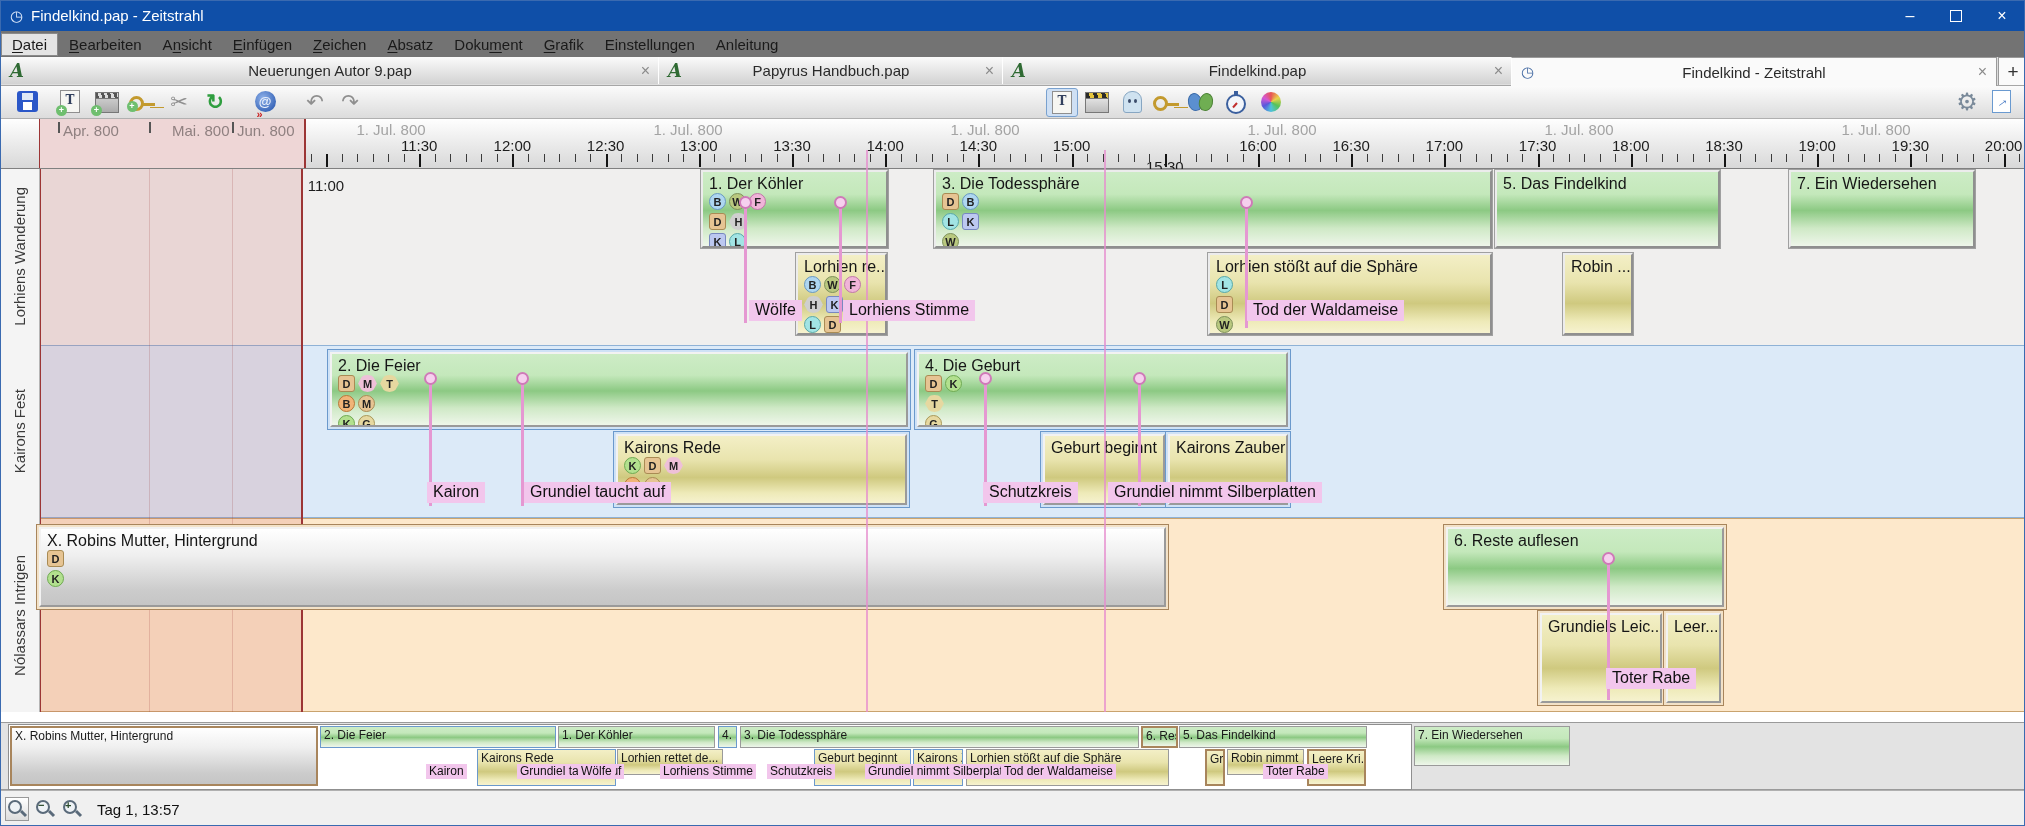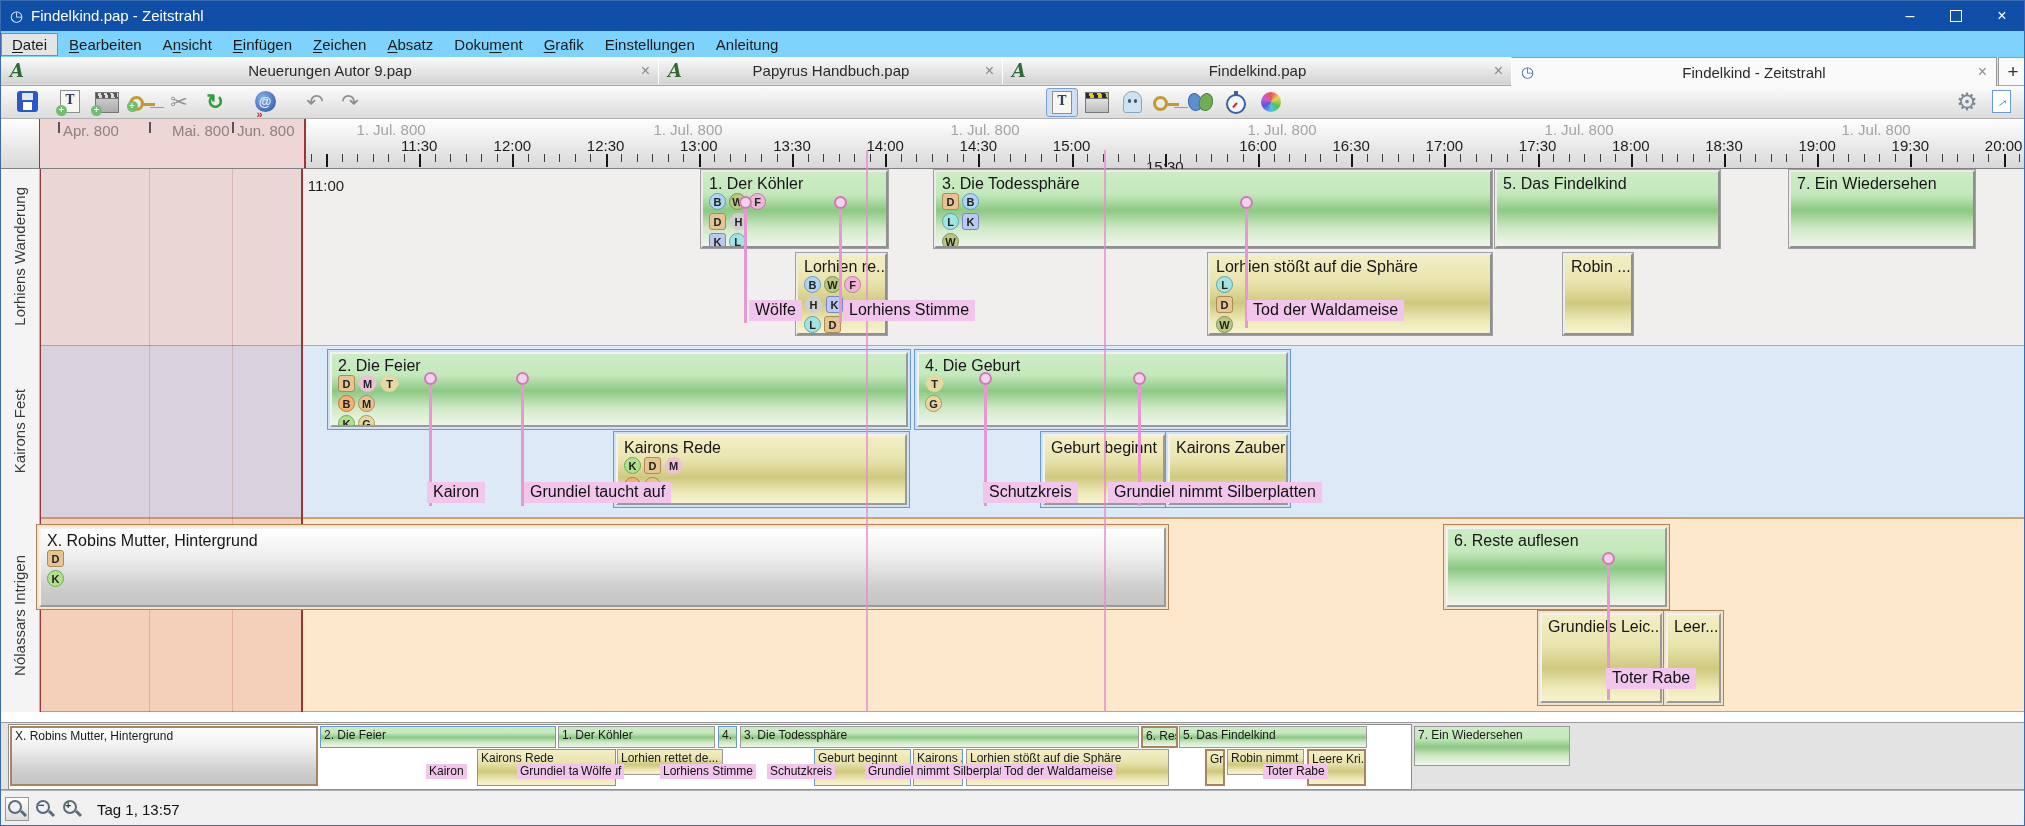--- a/index.html
+++ b/index.html
@@ -9,21 +9,21 @@
   
   #titlebar{position:absolute;left:0;top:0;width:100%;height:31px;background:#0f4fa8;
             color:#fff;display:flex;align-items:center;z-index:50}
   #titlebar .appicon{margin:0 8px 0 10px;font-size:15px;color:#dce8fa}
   #titlebar .title{font-size:15px}
   #titlebar .spacer{flex:1}
   .winbtn{width:46px;height:31px;display:flex;align-items:center;justify-content:center;
           color:#fff;font-size:16px;cursor:default}
   .winbtn .maxbox{width:10px;height:10px;border:1px solid #fff}
   
-  #menubar{position:absolute;left:0;top:31px;width:100%;height:26px;background:#7dd3fc;
+  #menubar{position:absolute;left:0;top:31px;width:100%;height:26px;background:#737373;
            display:flex;align-items:center;font-size:15px;color:#1a1a1a;z-index:49}
   .menu-item{padding:2px 10px;margin-left:1px;white-space:nowrap}
   .menu-item.first{border:1px solid #8a8a8a;background:#e4e4e4}
   .menu-item u{text-underline-offset:2px}
   
   #tabrow{position:absolute;left:0;top:57px;width:100%;height:28px;background:#dedede;
           border-bottom:1px solid #a6a6a6;z-index:48}
   .tab{position:absolute;top:0;height:27px;background:linear-gradient(#fbfbfb,#d2d2d2);
        border-right:1px solid #9a9a9a;border-left:1px solid #fefefe;
        display:flex;align-items:center;font-size:15px;color:#2a2a2a}
@@ -491,20 +491,21 @@
     <div class="box box-green">
       <span class="btitle">2. Die Feier</span>
       <div class="badge-row"><span class="badge s-q c-tan">D</span><span class="badge s-h c-pinkh">M</span><span class="badge s-h c-pale">T</span></div>
       <div class="badge-row"><span class="badge s-c c-orange">B</span><span class="badge s-c c-tan">M</span></div>
       <div class="badge-row"><span class="badge s-c c-green">K</span><span class="badge s-c c-pale">G</span></div>
     </div>
   </div>
 <div class="wrapbox wrap-blue" style="left: 914px; top: 349px; width: 377px; height: 81px;">
     <div class="box box-green">
       <span class="btitle">4. Die Geburt</span>
+      <div class="badge-row"><span class="badge s-q c-tan">D</span><span class="badge s-c c-green">K</span></div>
       <div class="badge-row"><span class="badge s-h c-pale">T</span></div>
       <div class="badge-row"><span class="badge s-c c-pale">G</span></div>
     </div>
   </div>
 <div class="wrapbox wrap-blue" style="left: 613px; top: 431px; width: 297px; height: 77px;">
     <div class="box box-yellow">
       <span class="btitle">Kairons Rede</span>
       <div class="badge-row"><span class="badge s-c c-green">K</span><span class="badge s-q c-tan">D</span><span class="badge s-h c-pinkh">M</span></div>
       <div class="badge-row"><span class="badge s-c c-orange">B</span><span class="badge s-c c-tan">M</span></div>
     </div>
@@ -519,21 +520,21 @@
       <span class="btitle">Kairons Zauber</span>
     </div>
   </div>
 <div class="wrapbox wrap-tan" style="left: 36px; top: 524px; width: 1133px; height: 86px;">
     <div class="box box-gray">
       <span class="btitle">X. Robins Mutter, Hintergrund</span>
       <div class="badge-row"><span class="badge s-q c-tan">D</span></div>
       <div class="badge-row"><span class="badge s-c c-green">K</span></div>
     </div>
   </div>
-<div class="wrapbox wrap-tan" style="left: 1443px; top: 524px; width: 227px; height: 86px;">
+<div class="wrapbox wrap-tan" style="left: 1443px; top: 524px; width: 284px; height: 86px;">
     <div class="box box-green">
       <span class="btitle">6. Reste auflesen</span>
     </div>
   </div>
 <div class="wrapbox wrap-tan" style="left: 1537px; top: 610px; width: 128px; height: 96px;">
     <div class="box box-yellow">
       <span class="btitle">Grundiels Leic...</span>
     </div>
   </div>
 <div class="wrapbox wrap-tan" style="left: 1663px; top: 610px; width: 61px; height: 96px;">

